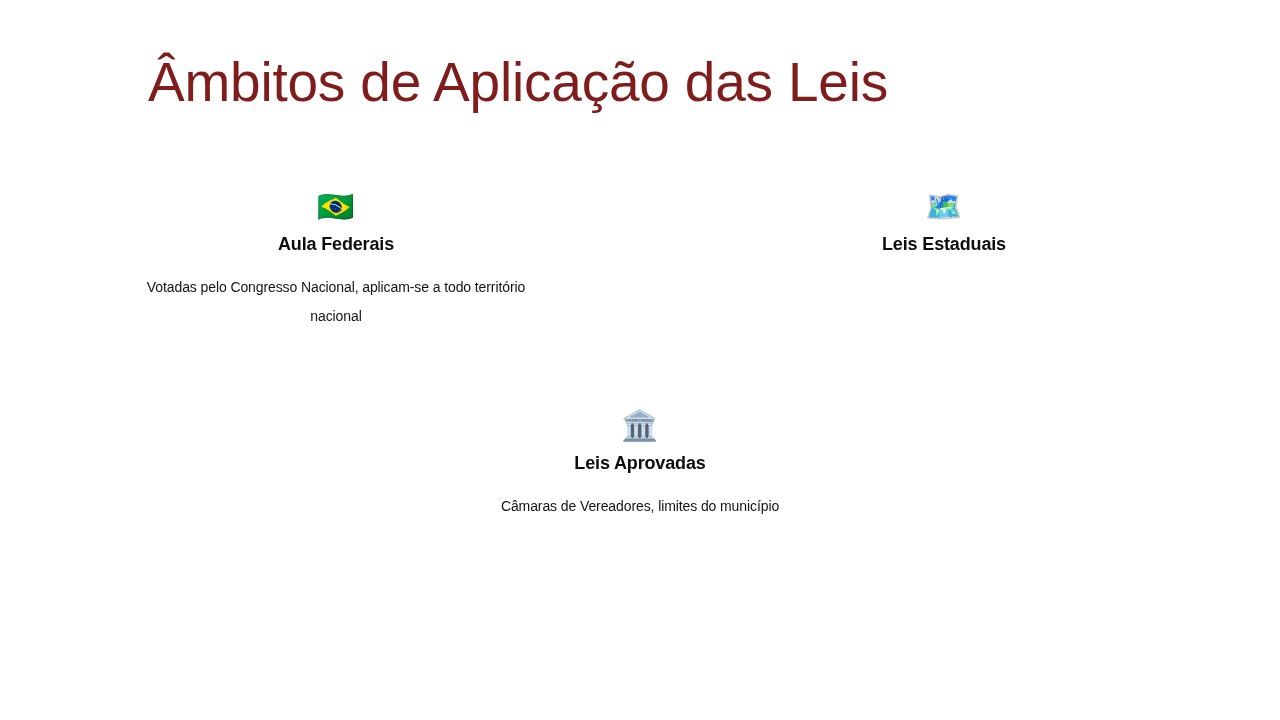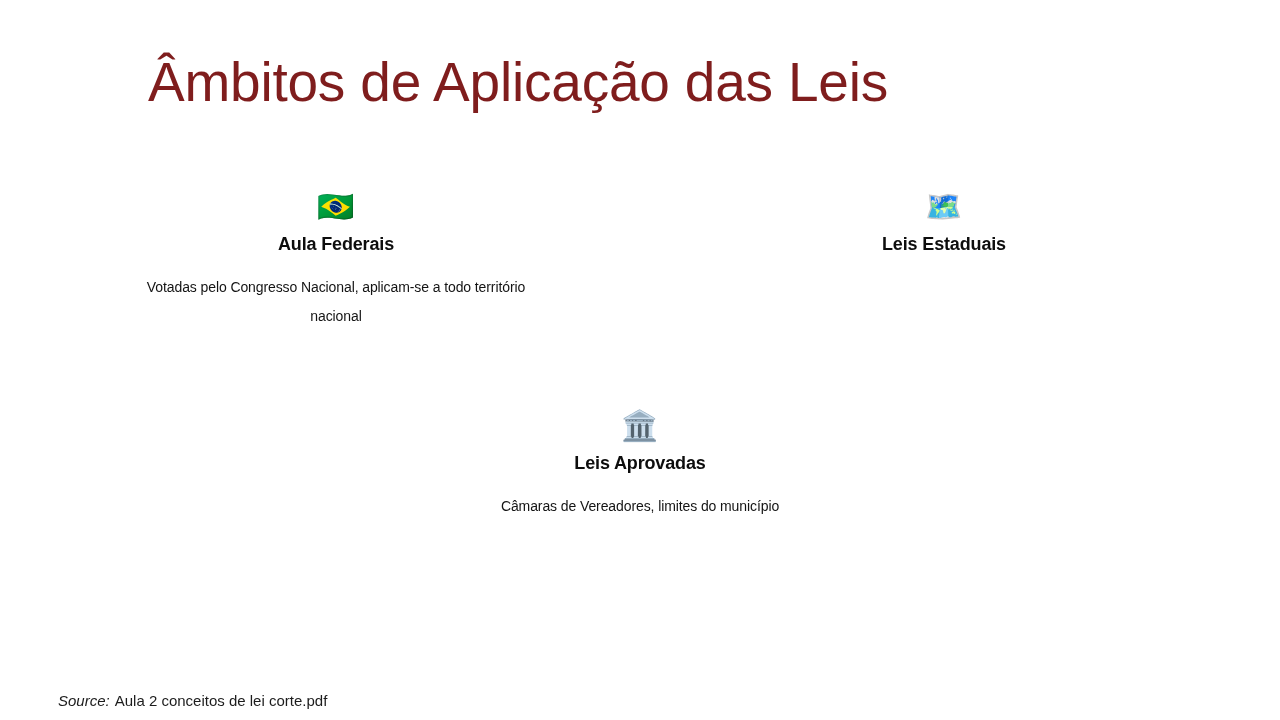--- a/index.html
+++ b/index.html
@@ -133,17 +133,14 @@
     </div>
 
     <div class="card card-span">
       <span class="card-icon">🏛️</span>
       <div class="card-title">Leis Aprovadas</div>
       <div class="card-desc">Câmaras de Vereadores, limites do município</div>
     </div>
 
   </div>
 
-  <div class="source">
-    <span class="source-label">Source:</span><span class="source-file" style="margin-left:5px;">Aula 2 conceitos de lei corte.pdf</span>
-  </div>
 
 </div>
 
 </body></html>

